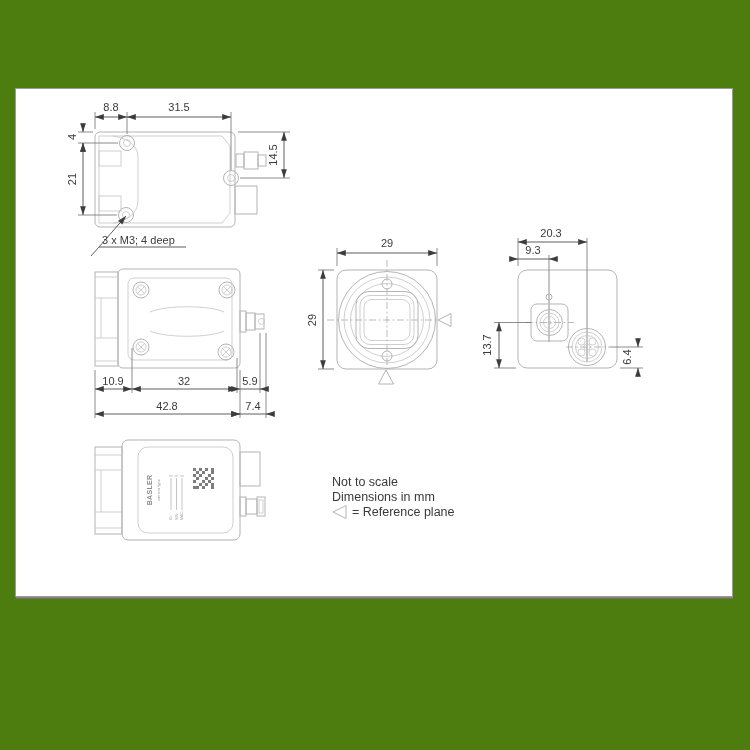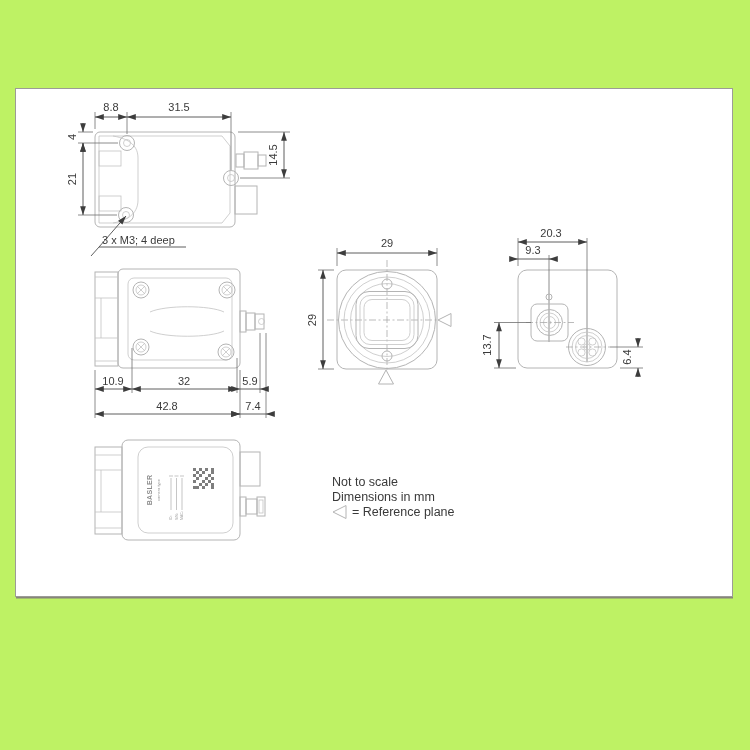--- a/index.html
+++ b/index.html
@@ -1,16 +1,16 @@
 <!DOCTYPE html>
 <html><head>
 <meta charset="utf-8">
 <style>
   html,body{margin:0;padding:0;background:#fff}
-  .page{position:relative;width:750px;height:750px;background:#bef264;overflow:hidden;
+  .page{position:relative;width:750px;height:750px;background:#4d7c0f;overflow:hidden;
         font-family:"Liberation Sans",sans-serif}
   svg{position:absolute;left:0;top:0}
   .ol  {fill:none;stroke:#b4b4b4;stroke-width:1}
   .ol2 {fill:none;stroke:#c3c3c3;stroke-width:0.8}
   .dim {fill:none;stroke:#4d4d4d;stroke-width:0.9}
   .ext {fill:none;stroke:#6e6e6e;stroke-width:0.8}
   .cl  {fill:none;stroke:#a9a9a9;stroke-width:0.8;stroke-dasharray:7 2.5 2 2.5}
   .dimtext {font-size:11px;fill:#3a3a3a}
   .notetext{font-size:12.5px;fill:#3a3a3a}
   .brandtext{font-size:7px;font-weight:bold;letter-spacing:.3px;fill:#8c8c8c}

